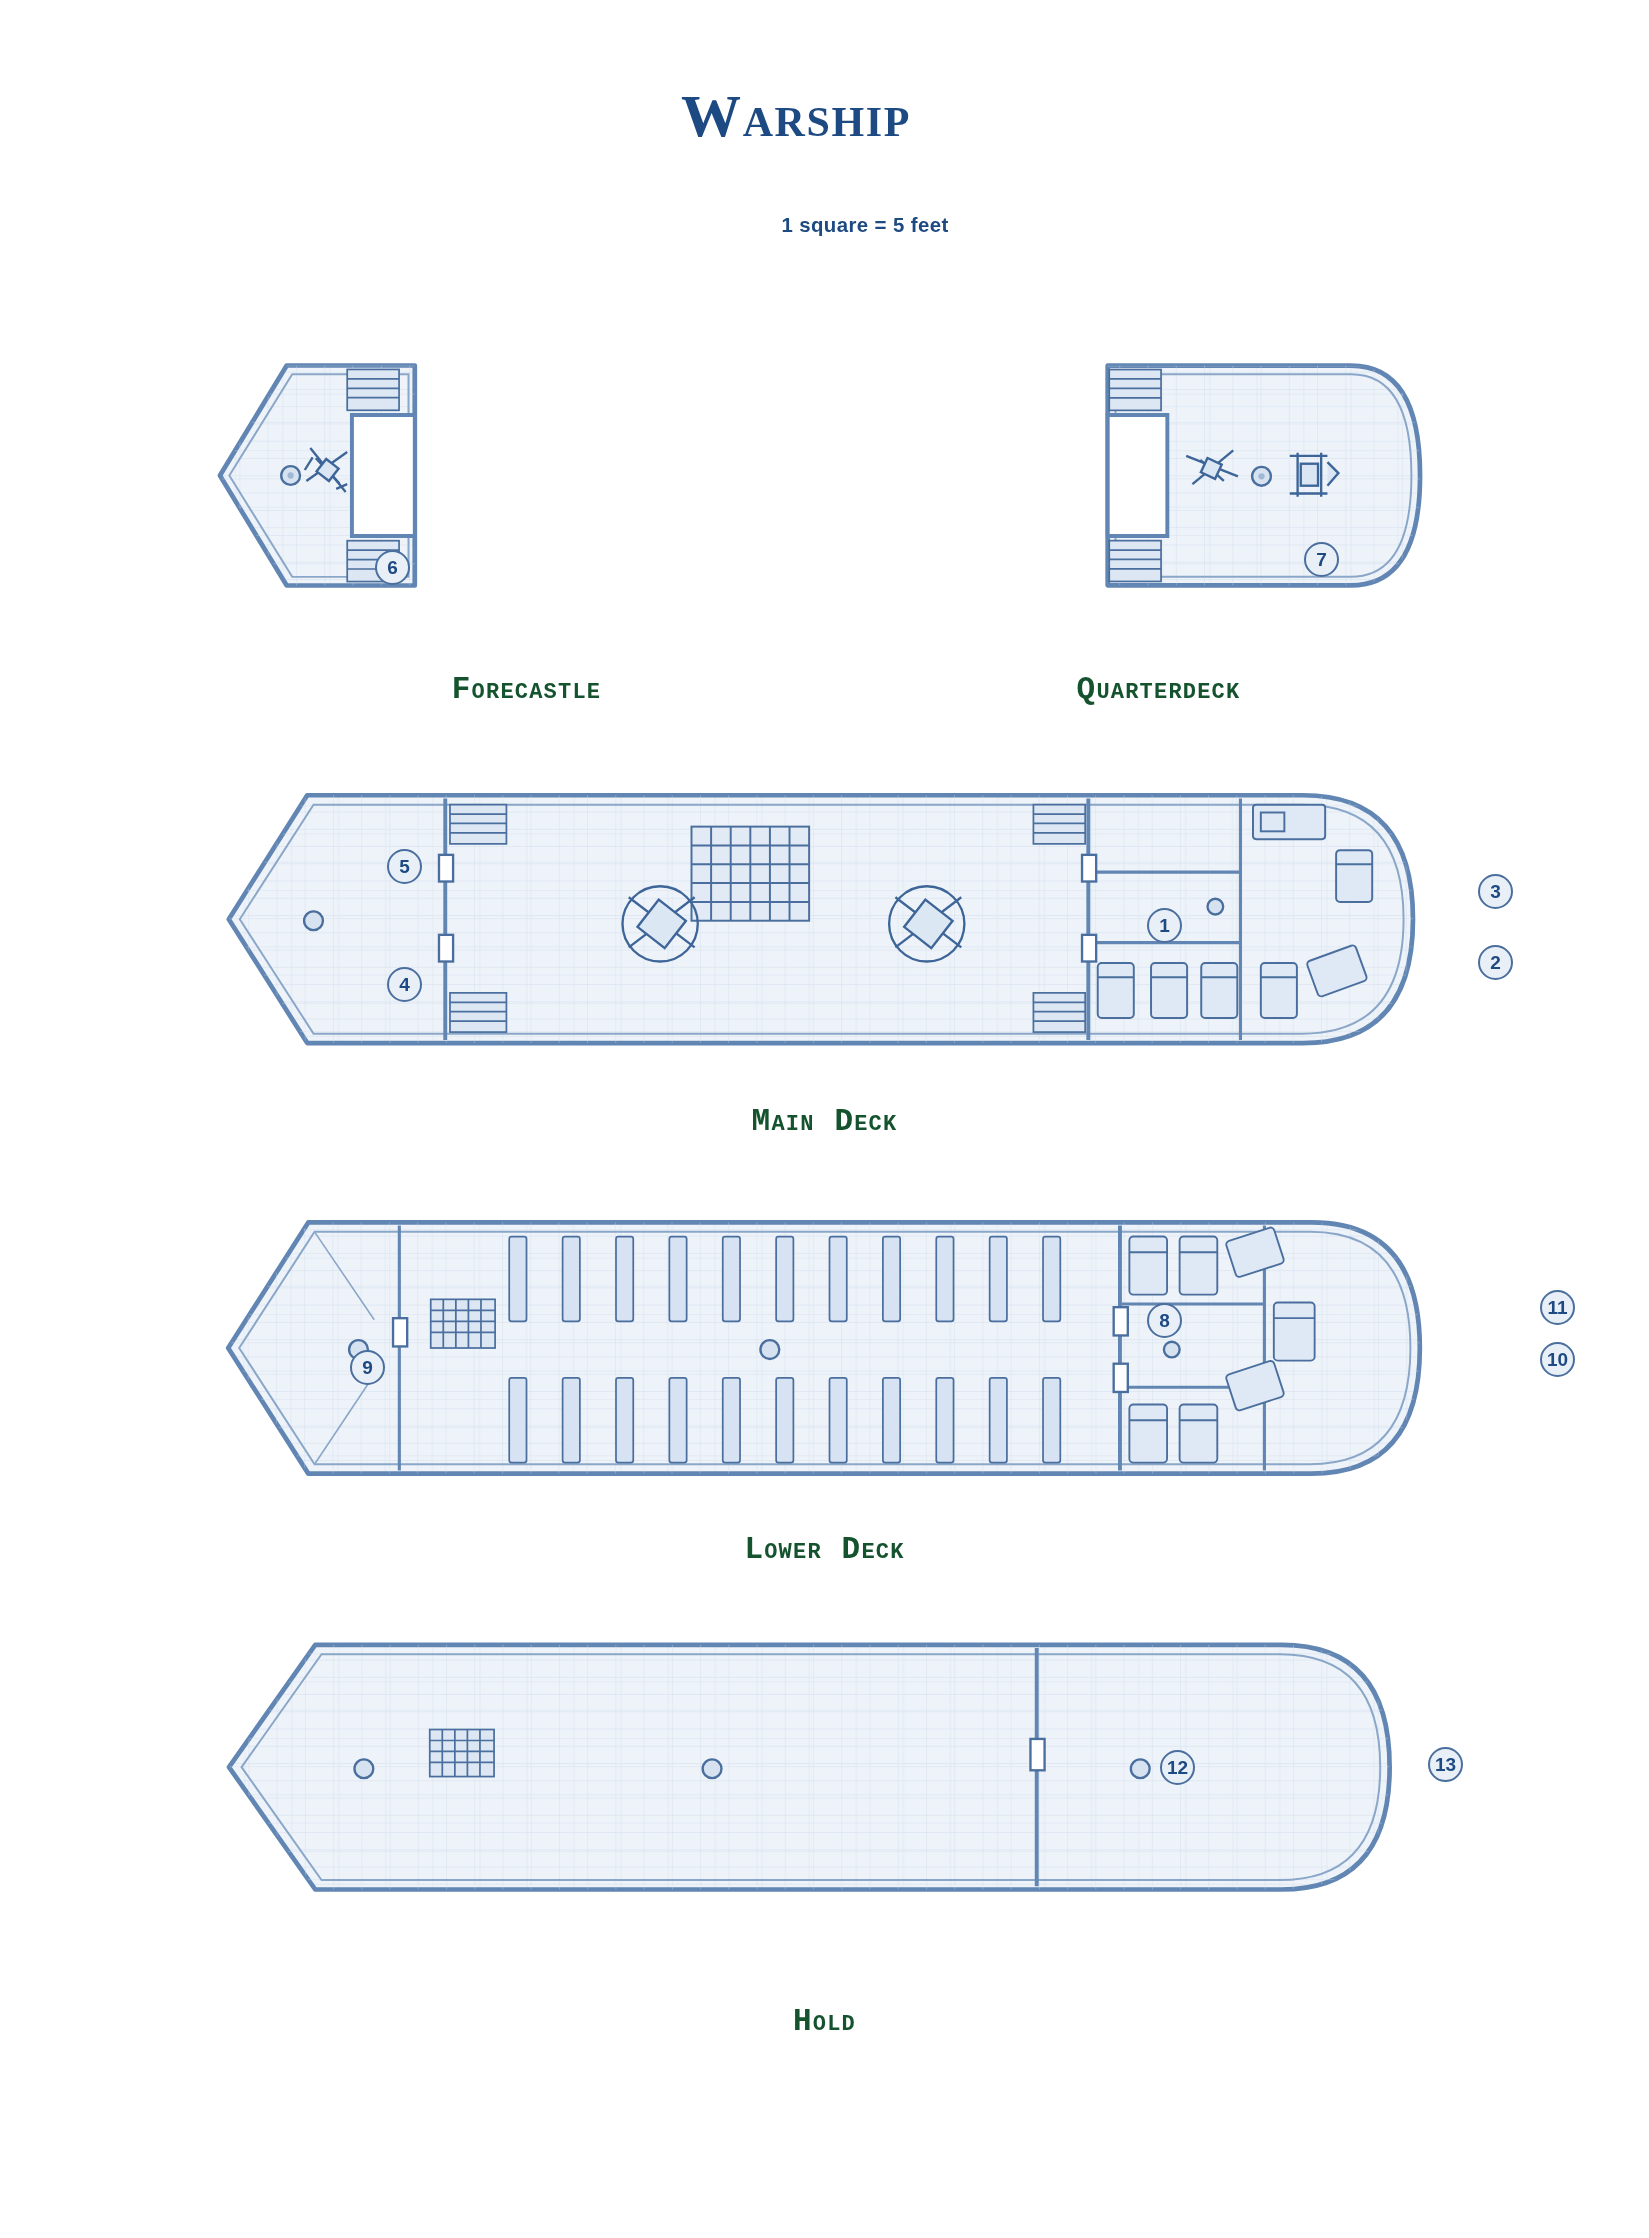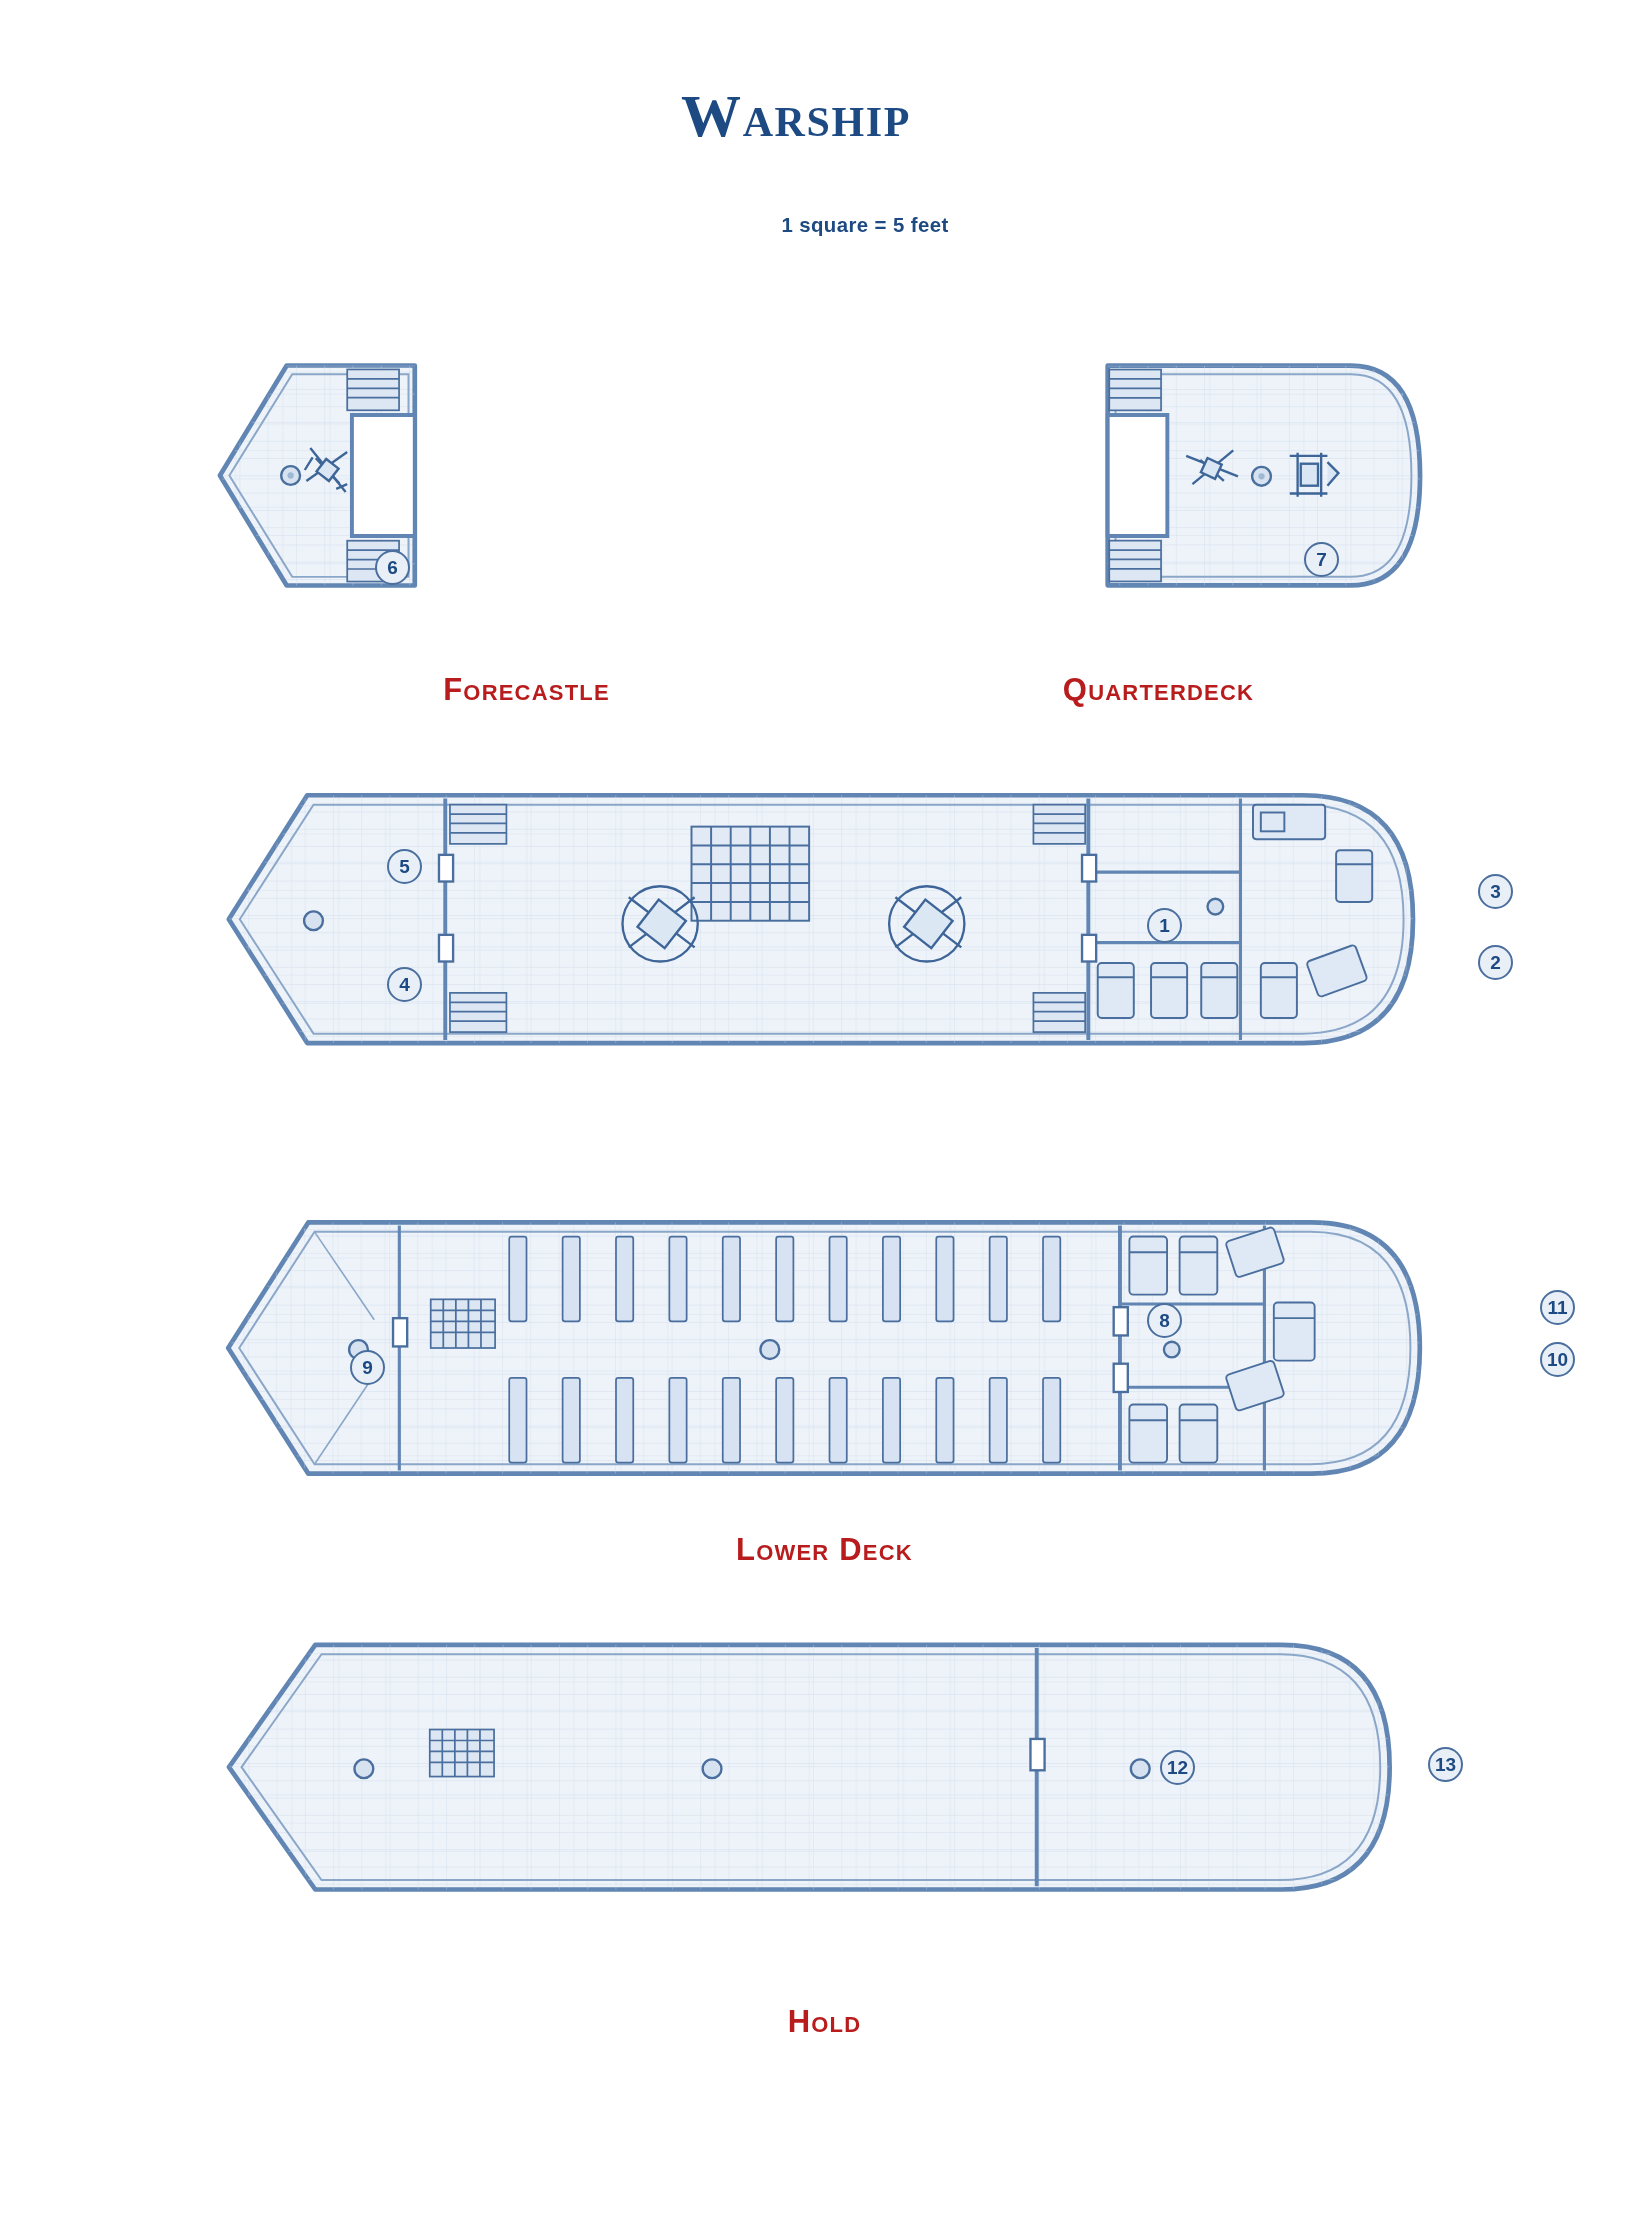--- a/index.html
+++ b/index.html
@@ -44,24 +44,24 @@
     font-weight: bold;
     font-size: 20.4px;
     color: #1d4a82;
     letter-spacing: 0.4px;
     margin-left: 40px;
   }
   
   .deck-label {
     position: absolute;
     text-align: center;
-    font-family: Liberation Sans, sans-serif;
+    font-family: Liberation Mono, monospace;
     font-weight: bold;
     font-size: 31px;
-    color: #b91c1c;
+    color: #14532d;
     font-variant: small-caps;
     letter-spacing: 1.2px;
     width: 471px;
   }
   
   .deck {
     position: absolute;
   }
   svg { display: block; overflow: visible; }
 
@@ -237,20 +237,21 @@
       </g>
 
       <circle cx="1268" cy="164" r="10" fill="#d6e2f0" stroke="#4a6f9e" stroke-width="3"></circle>
     </svg>
     <div class="badge" style="left:167px; top:71px;">5</div>
     <div class="badge" style="left:167px; top:189px;">4</div>
     <div class="badge" style="left:927px; top:130px;">1</div>
     <div class="badge" style="left:1258px; top:96px;">3</div>
     <div class="badge" style="left:1258px; top:167px;">2</div>
   </div>
+  <div class="deck-label" style="left:589px; top:1104px;">Main Deck</div>
 
   <div class="deck" style="left:220px; top:1202px;">
     <svg width="1241" height="314" viewBox="0 0 1580 400">
       <path d="M10 186 L112 26 L1390 26 Q1528 26 1528 186 Q1528 346 1390 346 L112 346 Z" fill="url(#planksH)" stroke="#6286b3" stroke-width="6" stroke-linejoin="round"></path>
       <path d="M10 186 L112 26 L1390 26 Q1528 26 1528 186 Q1528 346 1390 346 L112 346 Z" fill="url(#grid5)" stroke="none" opacity="0.8"></path>
       <path d="M24 186 L120 38 L1388 38 Q1516 38 1516 186 Q1516 334 1388 334 L120 334 Z" fill="none" stroke="#8aa6c8" stroke-width="2.5"></path>
 
       <path d="M120 38 L196 150 M120 334 L196 220" stroke="#8aa6c8" stroke-width="2"></path>
 
       <path d="M1146 30 V342" stroke="#6286b3" stroke-width="5"></path>

